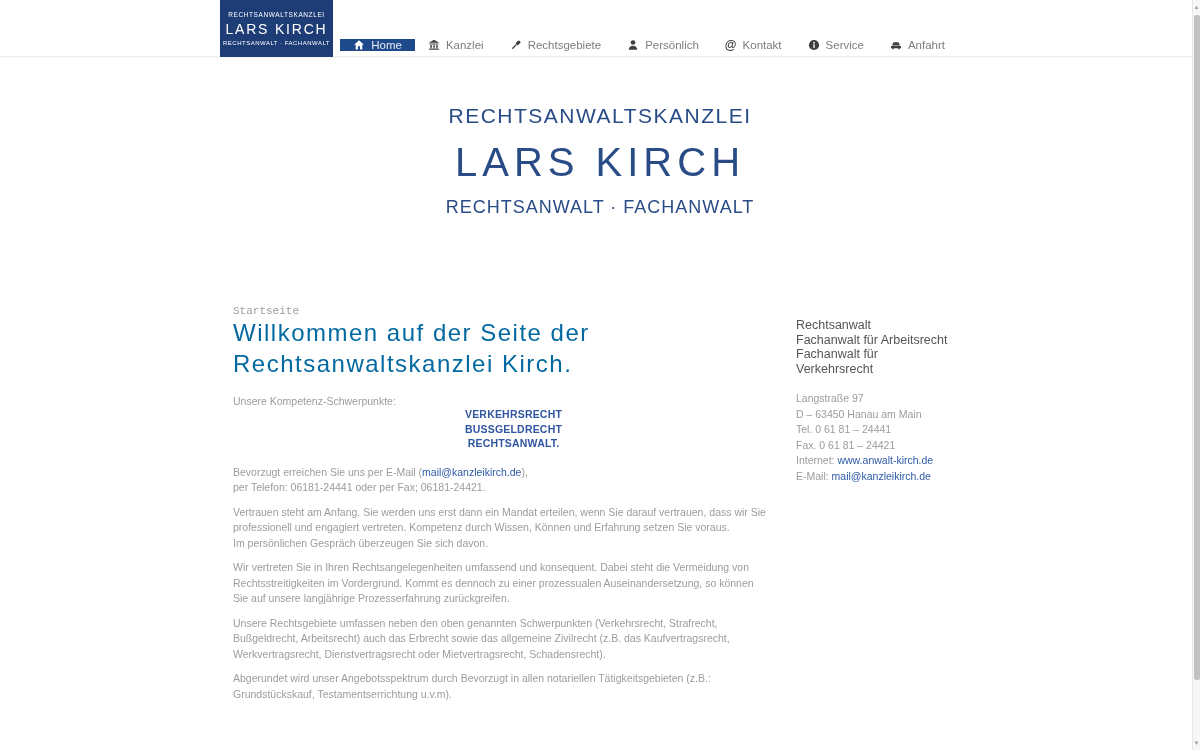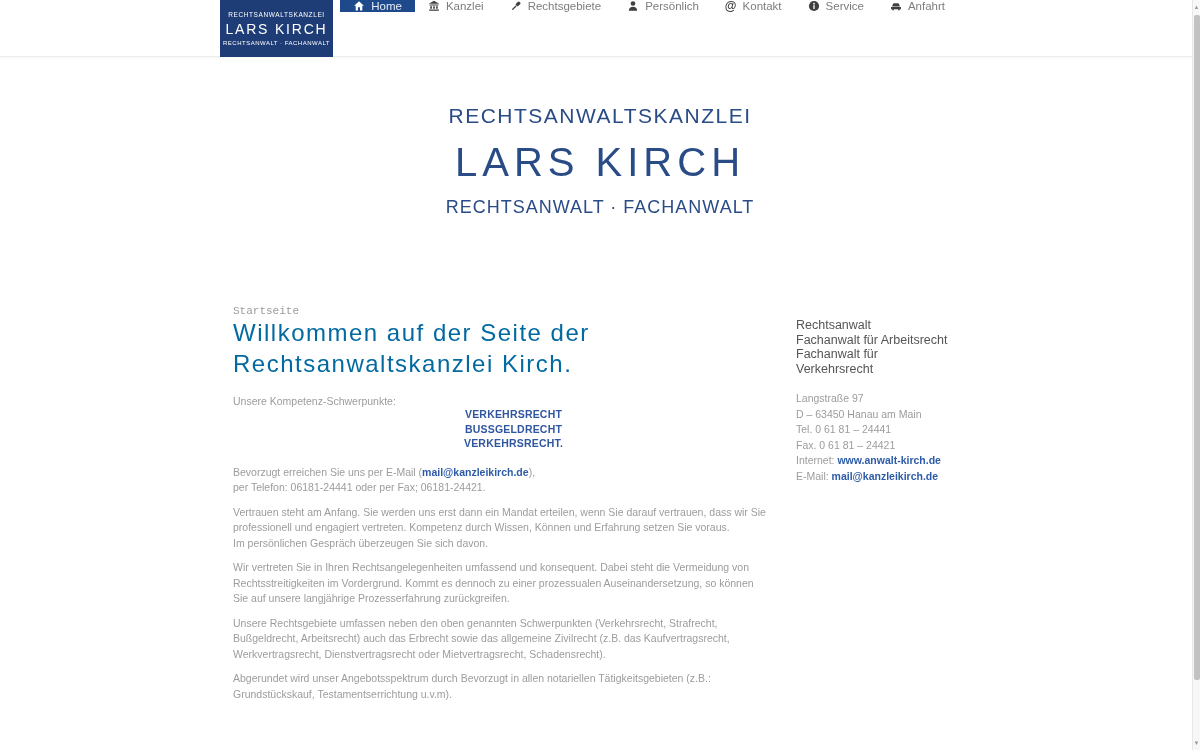--- a/index.html
+++ b/index.html
@@ -9,21 +9,21 @@
   
   .header { position: relative; width: 100%; height: 57px; background: #fff;
     border-bottom: 1px solid #ececec; box-shadow: 0 1px 3px rgba(0,0,0,0.04); z-index: 5; }
   .logo-box { position: absolute; left: 220px; top: 0; width: 113px; height: 57px;
     background: #1e3d76; color: #fff; display: flex; flex-direction: column;
     align-items: center; justify-content: center; text-align: center; cursor: pointer; }
   .logo-top   { font-size: 6.5px; letter-spacing: 0.6px; margin-bottom: 3px; }
   .logo-main  { font-size: 14px; letter-spacing: 1.8px; font-weight: 400; }
   .logo-bottom{ font-size: 6px; letter-spacing: 0.5px; margin-top: 3px; }
 
-  .nav { position: absolute; right: 242px; top: 0; height: 51px; display: flex; align-items: flex-start; }
+  .nav { position: absolute; right: 242px; top: 0; height: 51px; display: flex; align-items: flex-end; }
   .nav-item { display: flex; align-items: center; gap: 6px; padding: 0 13px;
     font-size: 11.5px; color: #7d7d7d; text-decoration: none; cursor: pointer; }
   .nav-item .nav-icon { display: inline-flex; align-items: center; color: #3f3f3f; }
   .nav-item.active { background: #1e4a8c; color: #e8ecf5; }
   .nav-item.active .nav-icon { color: #fff; }
   .at-glyph { font-size: 12px; font-weight: 700; line-height: 12px; }
 
   
   .hero { padding-top: 45px; text-align: center; color: #2a4c86; }
   .hero-top    { font-size: 21px; letter-spacing: 1.5px; line-height: 28px; }
@@ -38,21 +38,21 @@
   .breadcrumb { font-size: 11px; color: #9c9c9c; font-family: Liberation Mono, monospace; }
   h1.welcome { margin-top: 0; font-size: 24px; font-weight: 400; color: #0369a1;
     letter-spacing: 1.5px; line-height: 31px; white-space: pre-line; }
   .intro { margin-top: 16px; font-size: 10.5px; color: #9c9c9c; }
   .focus-list { margin-top: 0; list-style: none; padding-left: 26px; text-align: center; }
   .focus-list li { font-size: 10.5px; font-weight: 700; color: #3056a0;
     line-height: 14.5px; letter-spacing: 0.2px; }
   .para { margin-top: 9px; font-size: 10.5px; color: #9c9c9c; line-height: 15.5px;
     white-space: pre-line; }
   .para.first { margin-top: 14px; }
-  a.text-link { color: #2d5ba8; font-weight: 700; text-decoration: none; cursor: pointer; }
+  a.text-link { color: #2d5ba8; font-weight: 400; text-decoration: none; cursor: pointer; }
 
   .aside-name { font-size: 15px; font-weight: 500; color: #4f4f4f; letter-spacing: 2px; padding-top: 1px; }
   .aside-titles { margin-top: 13px; }
   .aside-titles div { font-size: 12.5px; color: #555; line-height: 14.5px; }
   .aside-address { margin-top: 15px; }
   .aside-address div { font-size: 10.5px; color: #9c9c9c; line-height: 15.5px; }
 
   
   .scrollbar { position: fixed; top: 0; right: 0; width: 8px; height: 750px;
     background: #f7f7f7; border-left: 1px solid #e7e7e7; z-index: 10; }
@@ -145,21 +145,21 @@
 
 <section class="content">
   <div class="col-left">
     <div class="breadcrumb">Startseite</div>
     <h1 class="welcome">Willkommen auf der Seite der
 Rechtsanwaltskanzlei Kirch.</h1>
     <div class="intro">Unsere Kompetenz-Schwerpunkte:</div>
     <ul class="focus-list">
       <li>VERKEHRSRECHT</li>
       <li>BUSSGELDRECHT</li>
-      <li>VERKEHRSRECHT.</li>
+      <li>RECHTSANWALT.</li>
     </ul>
     <p class="para first"><span>Bevorzugt erreichen Sie uns per E-Mail (</span><a class="text-link">mail@kanzleikirch.de</a><span>),
 per Telefon: 06181-24441 oder per Fax; 06181-24421.</span></p>
     <p class="para">Vertrauen steht am Anfang. Sie werden uns erst dann ein Mandat erteilen, wenn Sie darauf vertrauen, dass wir Sie professionell und engagiert vertreten. Kompetenz durch Wissen, Können und Erfahrung setzen Sie voraus.
 Im persönlichen Gespräch überzeugen Sie sich davon.</p>
     <p class="para">Wir vertreten Sie in Ihren Rechtsangelegenheiten umfassend und konsequent. Dabei steht die Vermeidung von Rechtsstreitigkeiten im Vordergrund. Kommt es dennoch zu einer prozessualen Auseinandersetzung, so können Sie auf unsere langjährige Prozesserfahrung zurückgreifen.</p>
     <p class="para">Unsere Rechtsgebiete umfassen neben den oben genannten Schwerpunkten (Verkehrsrecht, Strafrecht, Bußgeldrecht, Arbeitsrecht) auch das Erbrecht sowie das allgemeine Zivilrecht (z.B. das Kaufvertragsrecht, Werkvertragsrecht, Dienstvertragsrecht oder Mietvertragsrecht, Schadensrecht).</p>
     <p class="para">Abgerundet wird unser Angebotsspektrum durch Bevorzugt in allen notariellen Tätigkeitsgebieten (z.B.: Grundstückskauf, Testamentserrichtung u.v.m).</p>
 
   </div>

